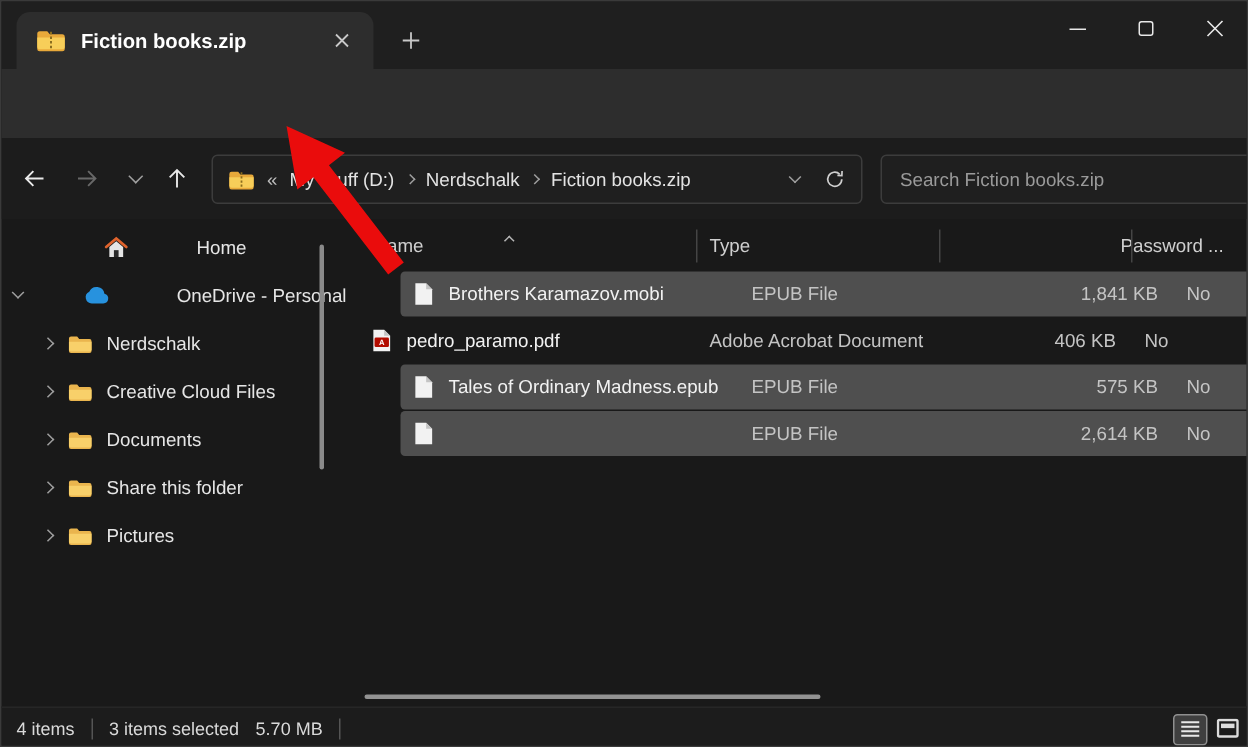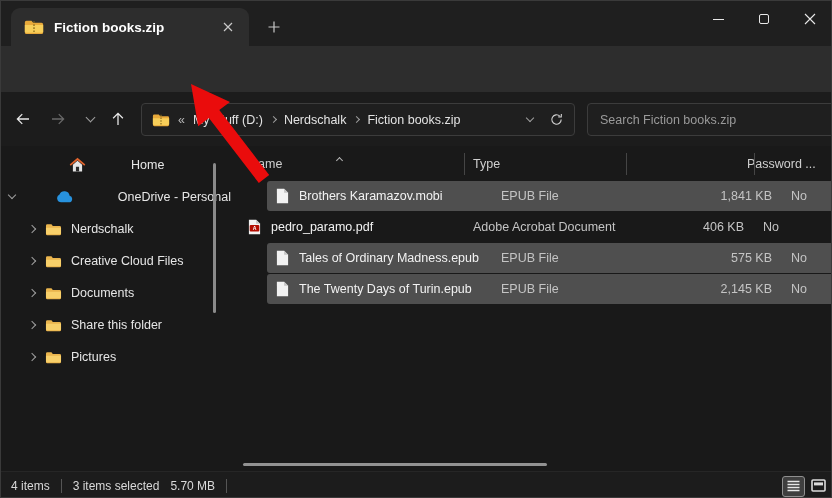--- a/index.html
+++ b/index.html
@@ -420,23 +420,22 @@
       <span class="cell c-pwd">No</span>
     </div>
 
     <div class="row sel" style="top:125px;">
       <span class="cell c-icon">
         <svg width="13" height="16" viewBox="0 0 16 20">
             <path d="M1 1 h9 l5 5 v13 h-14z" fill="#f2f2f2"></path>
             <path d="M10 1 l5 5 h-5z" fill="#c4c4c4"></path>
           </svg>
       </span>
-      <span class="cell c-name">The Twenty Days of Turin.epub</span>
       <span class="cell c-type">EPUB File</span>
-      <span class="cell c-size">2,145 KB</span>
+      <span class="cell c-size">2,614 KB</span>
       <span class="cell c-pwd">No</span>
     </div>
   </div>
 
   <div class="hscroll"></div>
 
   <div class="statusbar">
     <div class="status-left">
       <span>4 items</span>
       <span class="sdiv"></span>

